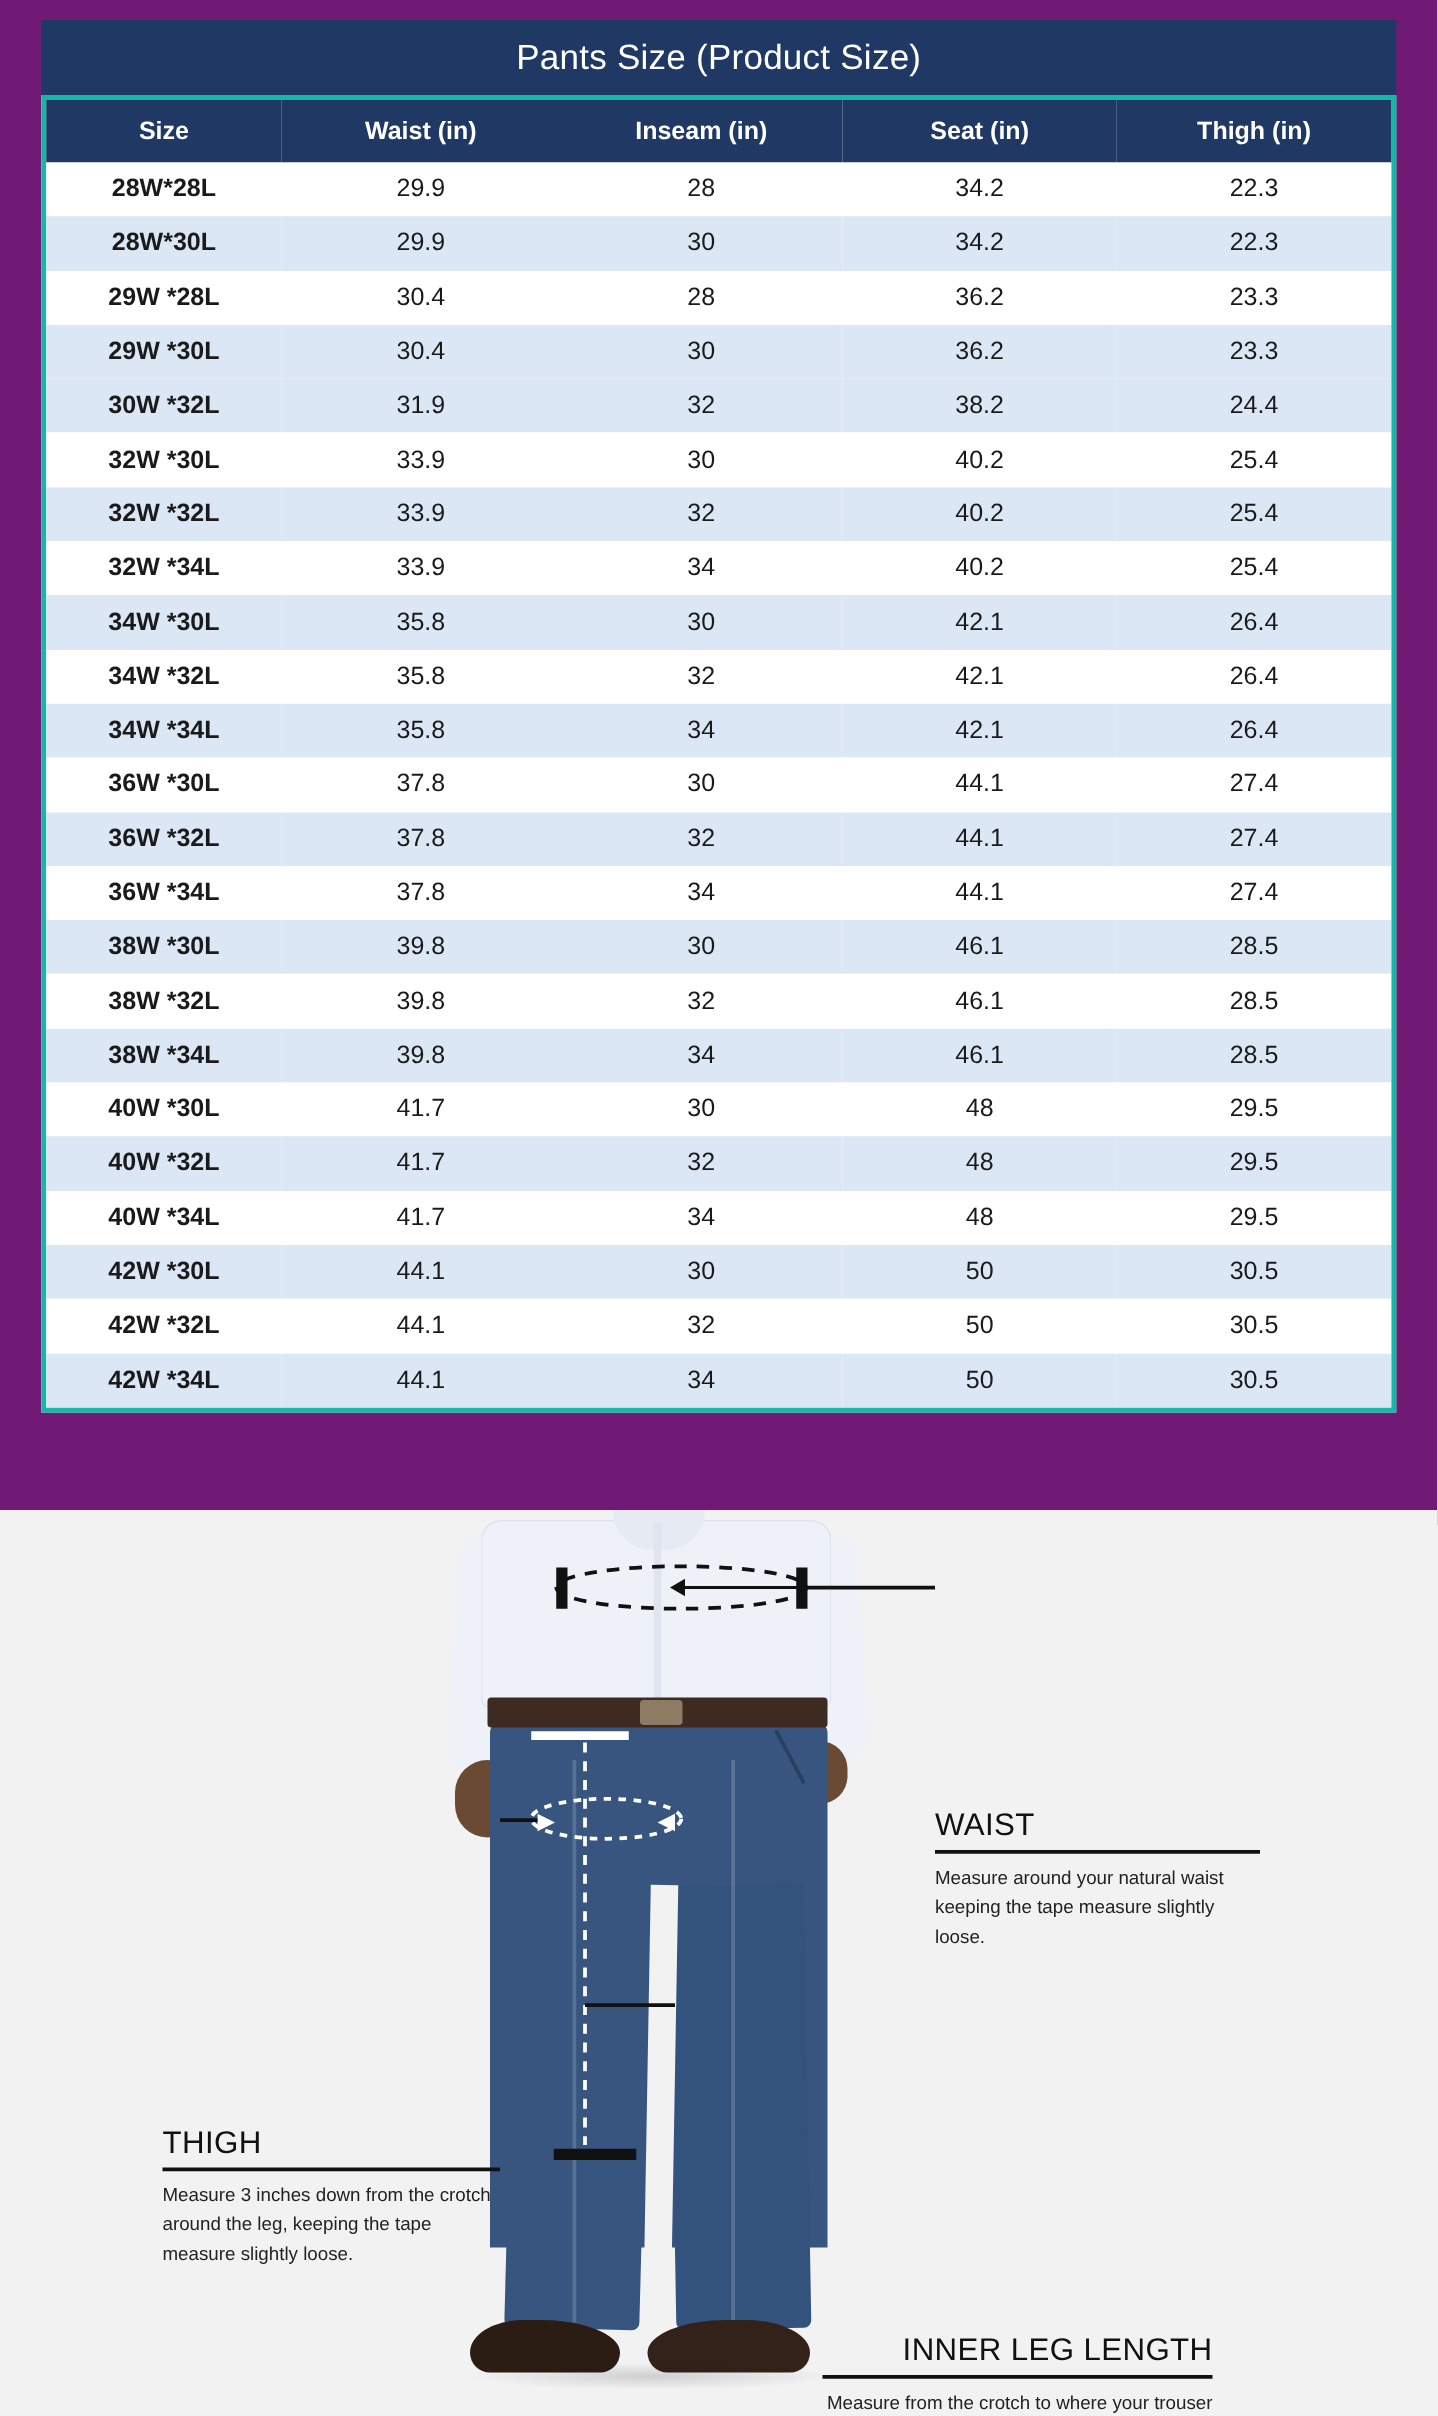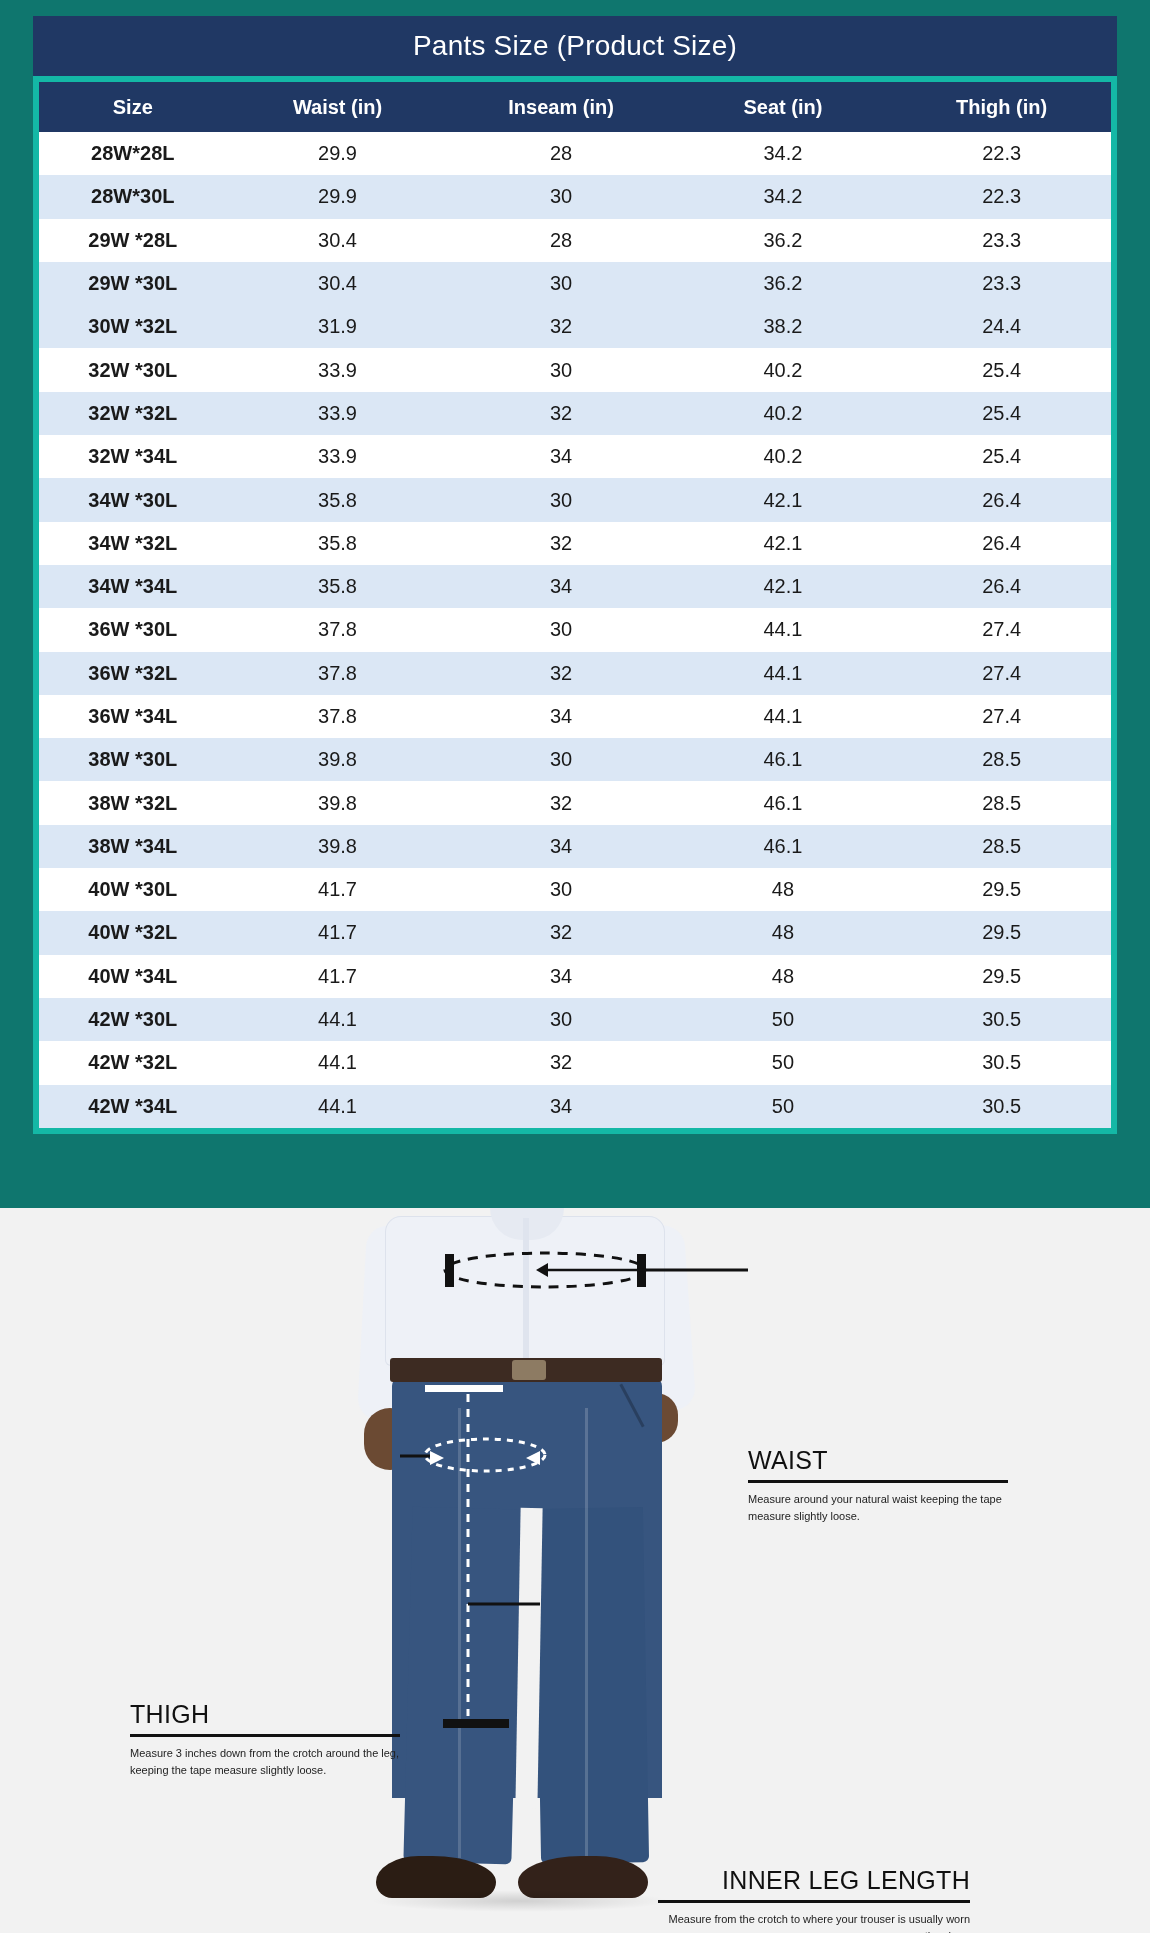--- a/index.html
+++ b/index.html
@@ -6,21 +6,21 @@
   html, body {
     margin: 0; padding: 0;
     background: #ffffff;
     font-family: "Liberation Sans", sans-serif;
   }
   .page {
     width: 1150px;
     height: 1933px;
     position: relative;
     overflow: hidden;
-    background: #0f766e;
+    background: #701a75;
   }
 
   
   .title-bar {
     position: absolute;
     left: 33px; top: 16px;
     width: 1084px; height: 60px;
     background: #203864;
     display: flex; align-items: center; justify-content: center;
   }
@@ -28,21 +28,21 @@
     color: #ffffff;
     font-size: 28px;
     letter-spacing: 0.2px;
   }
 
   
   .table-wrap {
     position: absolute;
     left: 33px; top: 76px;
     width: 1084px;
-    border: 6px solid #14b8a6;
+    border: 4px solid #14b8a6;
     background: #ffffff;
   }
   table.size-table {
     width: 100%;
     border-collapse: collapse;
     table-layout: fixed;
   }
   table.size-table thead th {
     background: #203864;
     color: #ffffff;
@@ -168,21 +168,21 @@
   
   .svg-overlay { position: absolute; left: 0; top: 0; width: 1150px; height: 725px; }
 
   .callout { position: absolute; }
   .callout .head {
     font-size: 25px; font-weight: normal; color: #111111;
     letter-spacing: 0.3px; padding-bottom: 5px;
   }
   .callout .rule { height: 3px; background: #111111; }
   .callout .body {
-    font-size: 11px; color: #222222; line-height: 1.55; padding-top: 8px;
+    font-size: 15px; color: #222222; line-height: 1.55; padding-top: 8px;
   }
 
   #waist-callout { left: 748px; top: 238px; width: 260px; }
   #thigh-callout { left: 130px; top: 492px; width: 270px; }
   #inner-callout { left: 658px; top: 658px; width: 312px; text-align: right; }
   #inner-callout .body { text-align: right; }
 </style>
 </head>
 <body>
 

